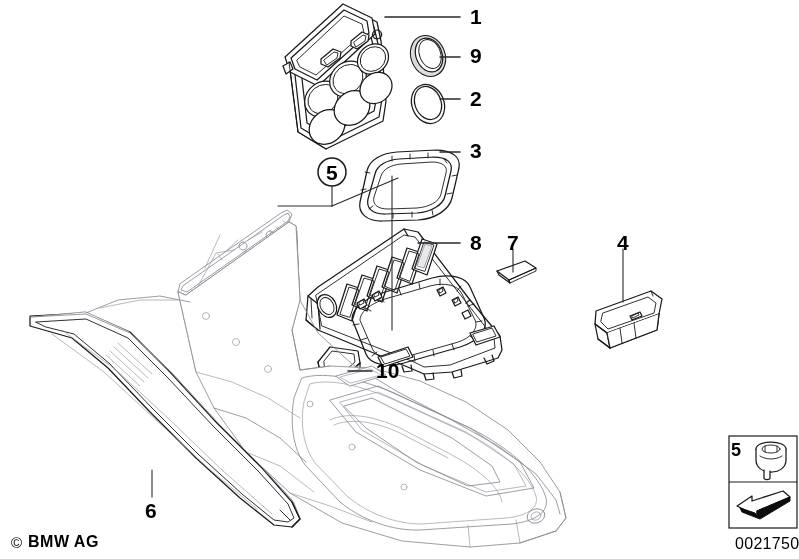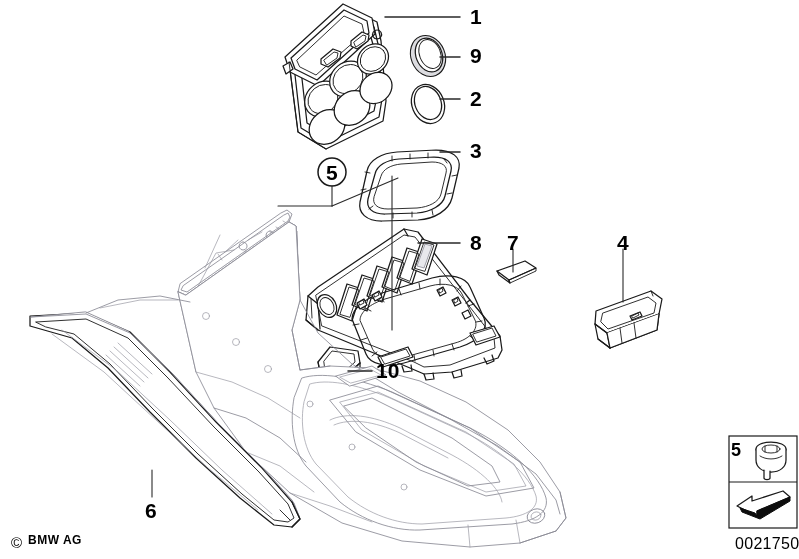--- a/index.html
+++ b/index.html
@@ -37,21 +37,21 @@
     color: #000;
     white-space: nowrap;
     user-select: none;
   }
   .copyright-text {
     position: absolute;
     left: 28px;
     top: 533px;
     font-family: "Liberation Sans", sans-serif;
     font-weight: bold;
-    font-size: 12px;
+    font-size: 16px;
     letter-spacing: 0.5px;
     color: #000;
   }
   .copyright-mark {
     position: absolute;
     left: 11px;
     top: 534px;
     font-family: "Liberation Sans", sans-serif;
     font-size: 15px;
     color: #000;

